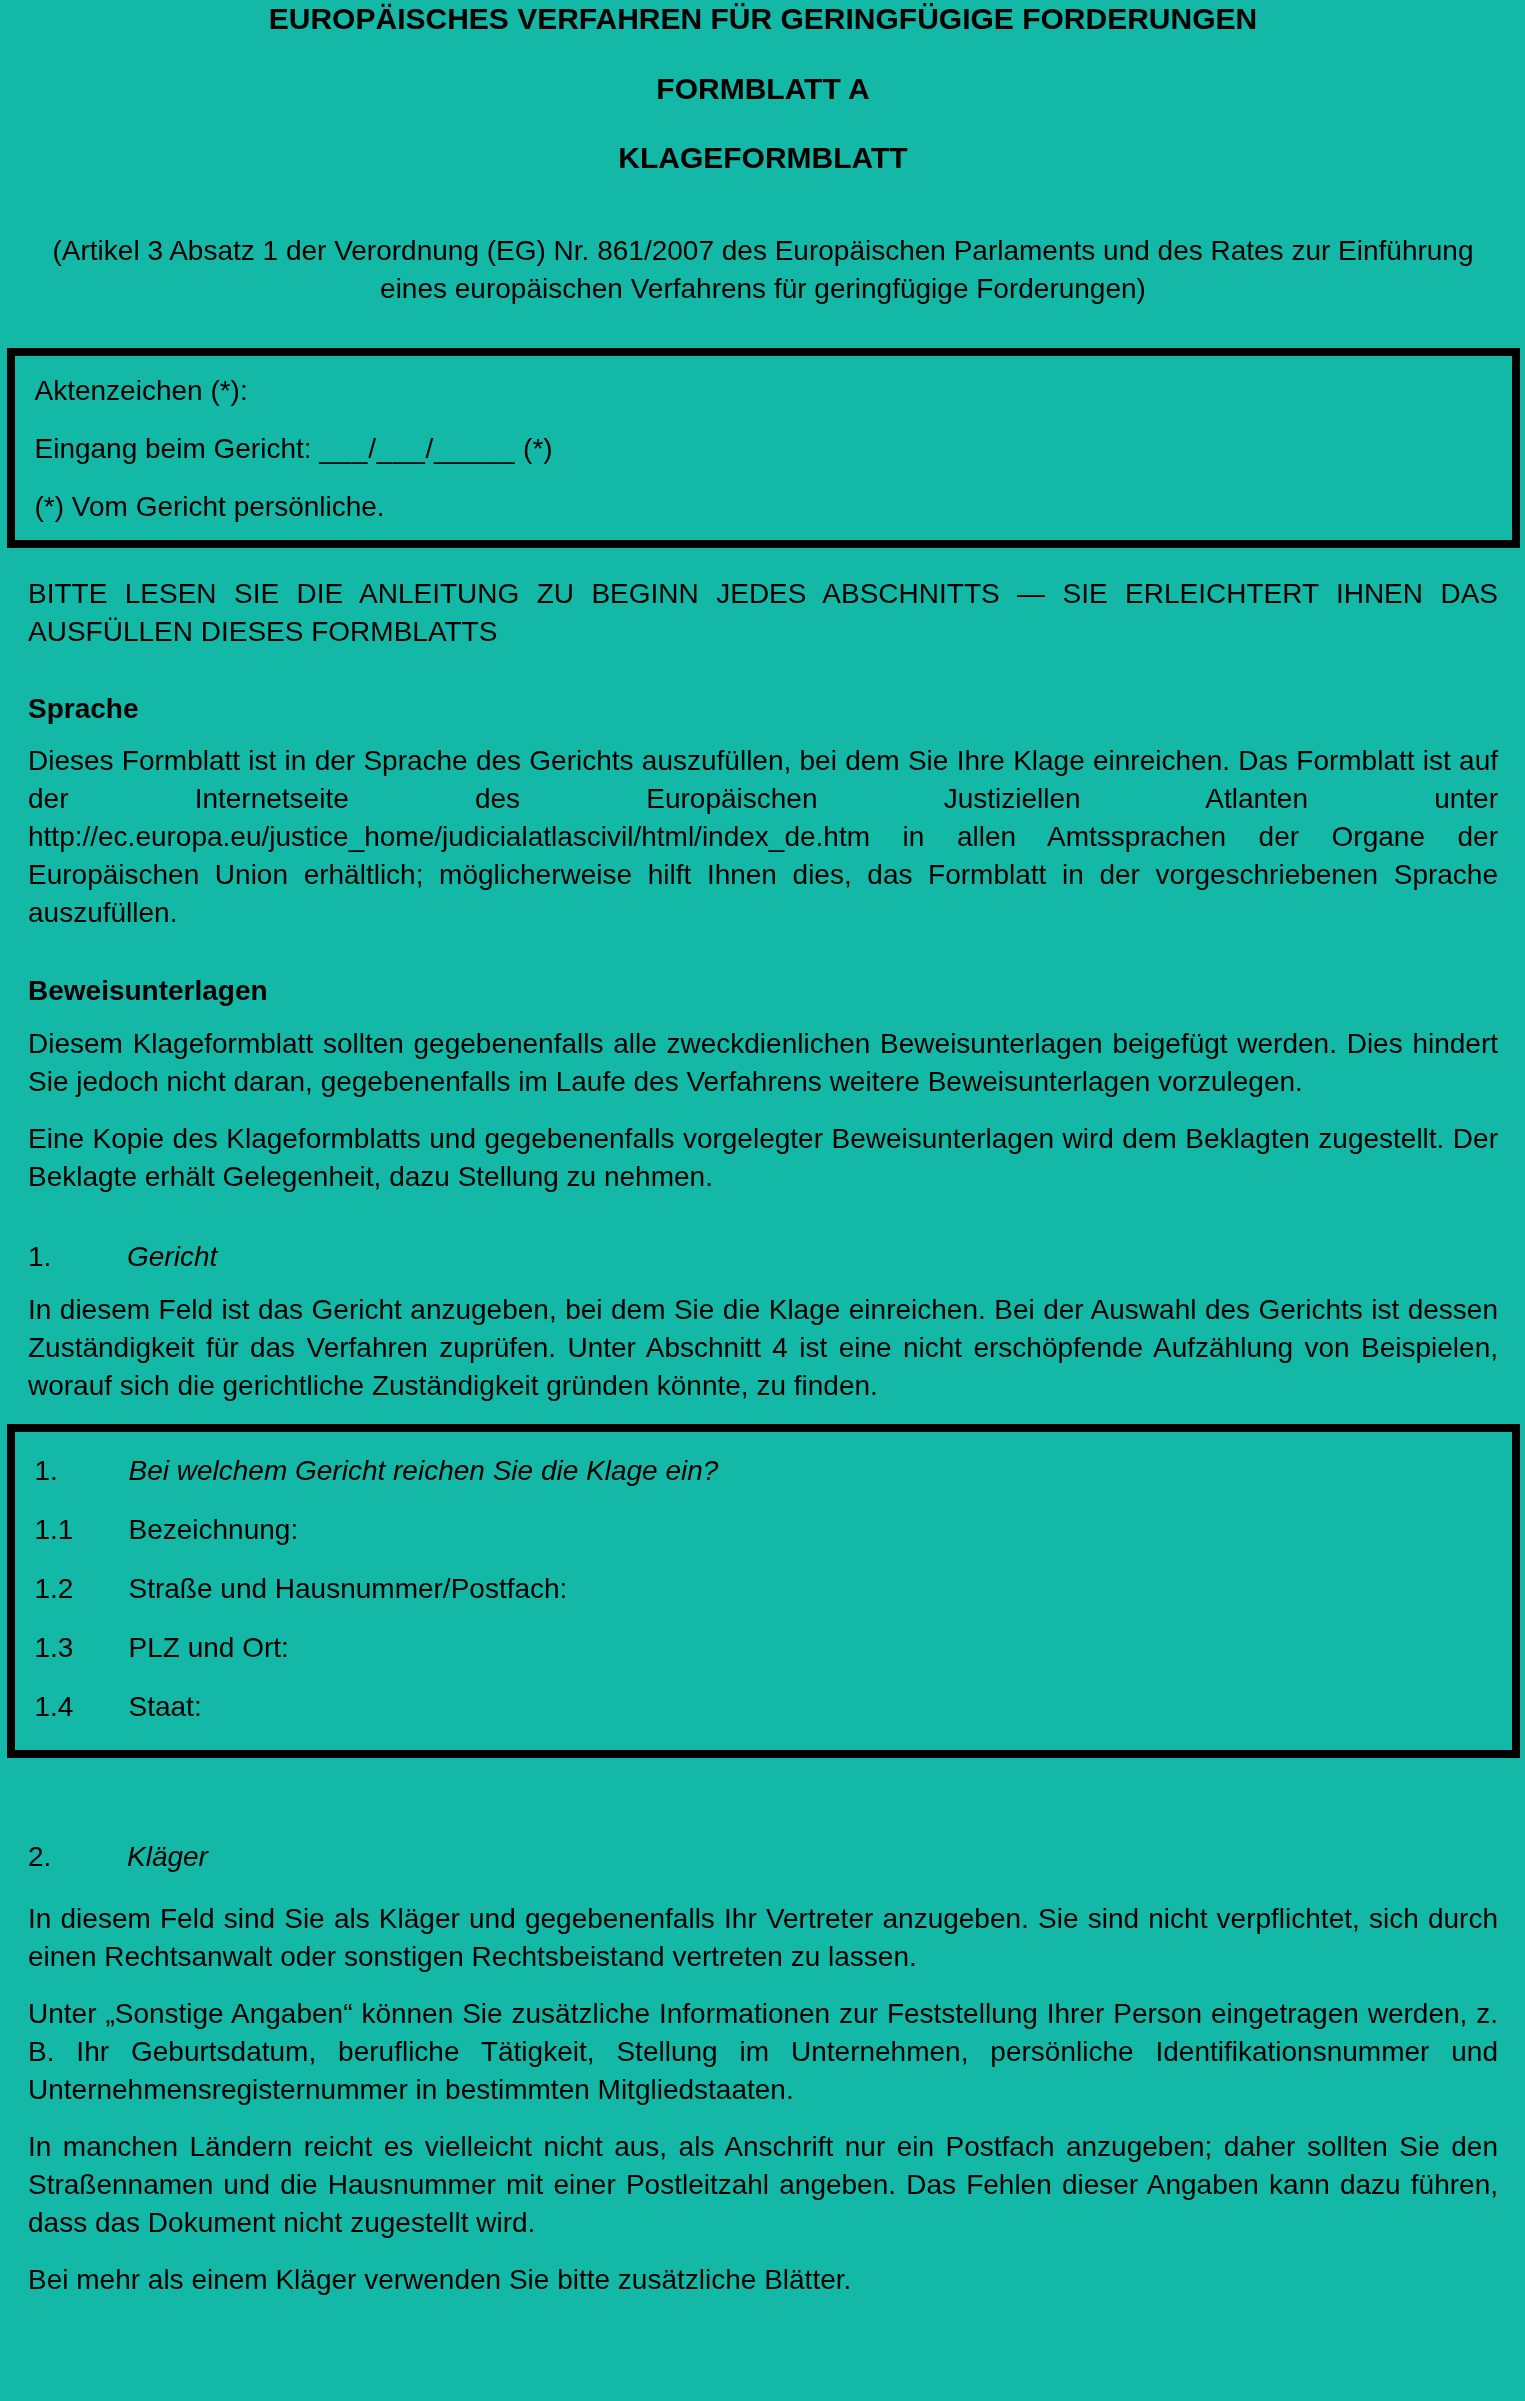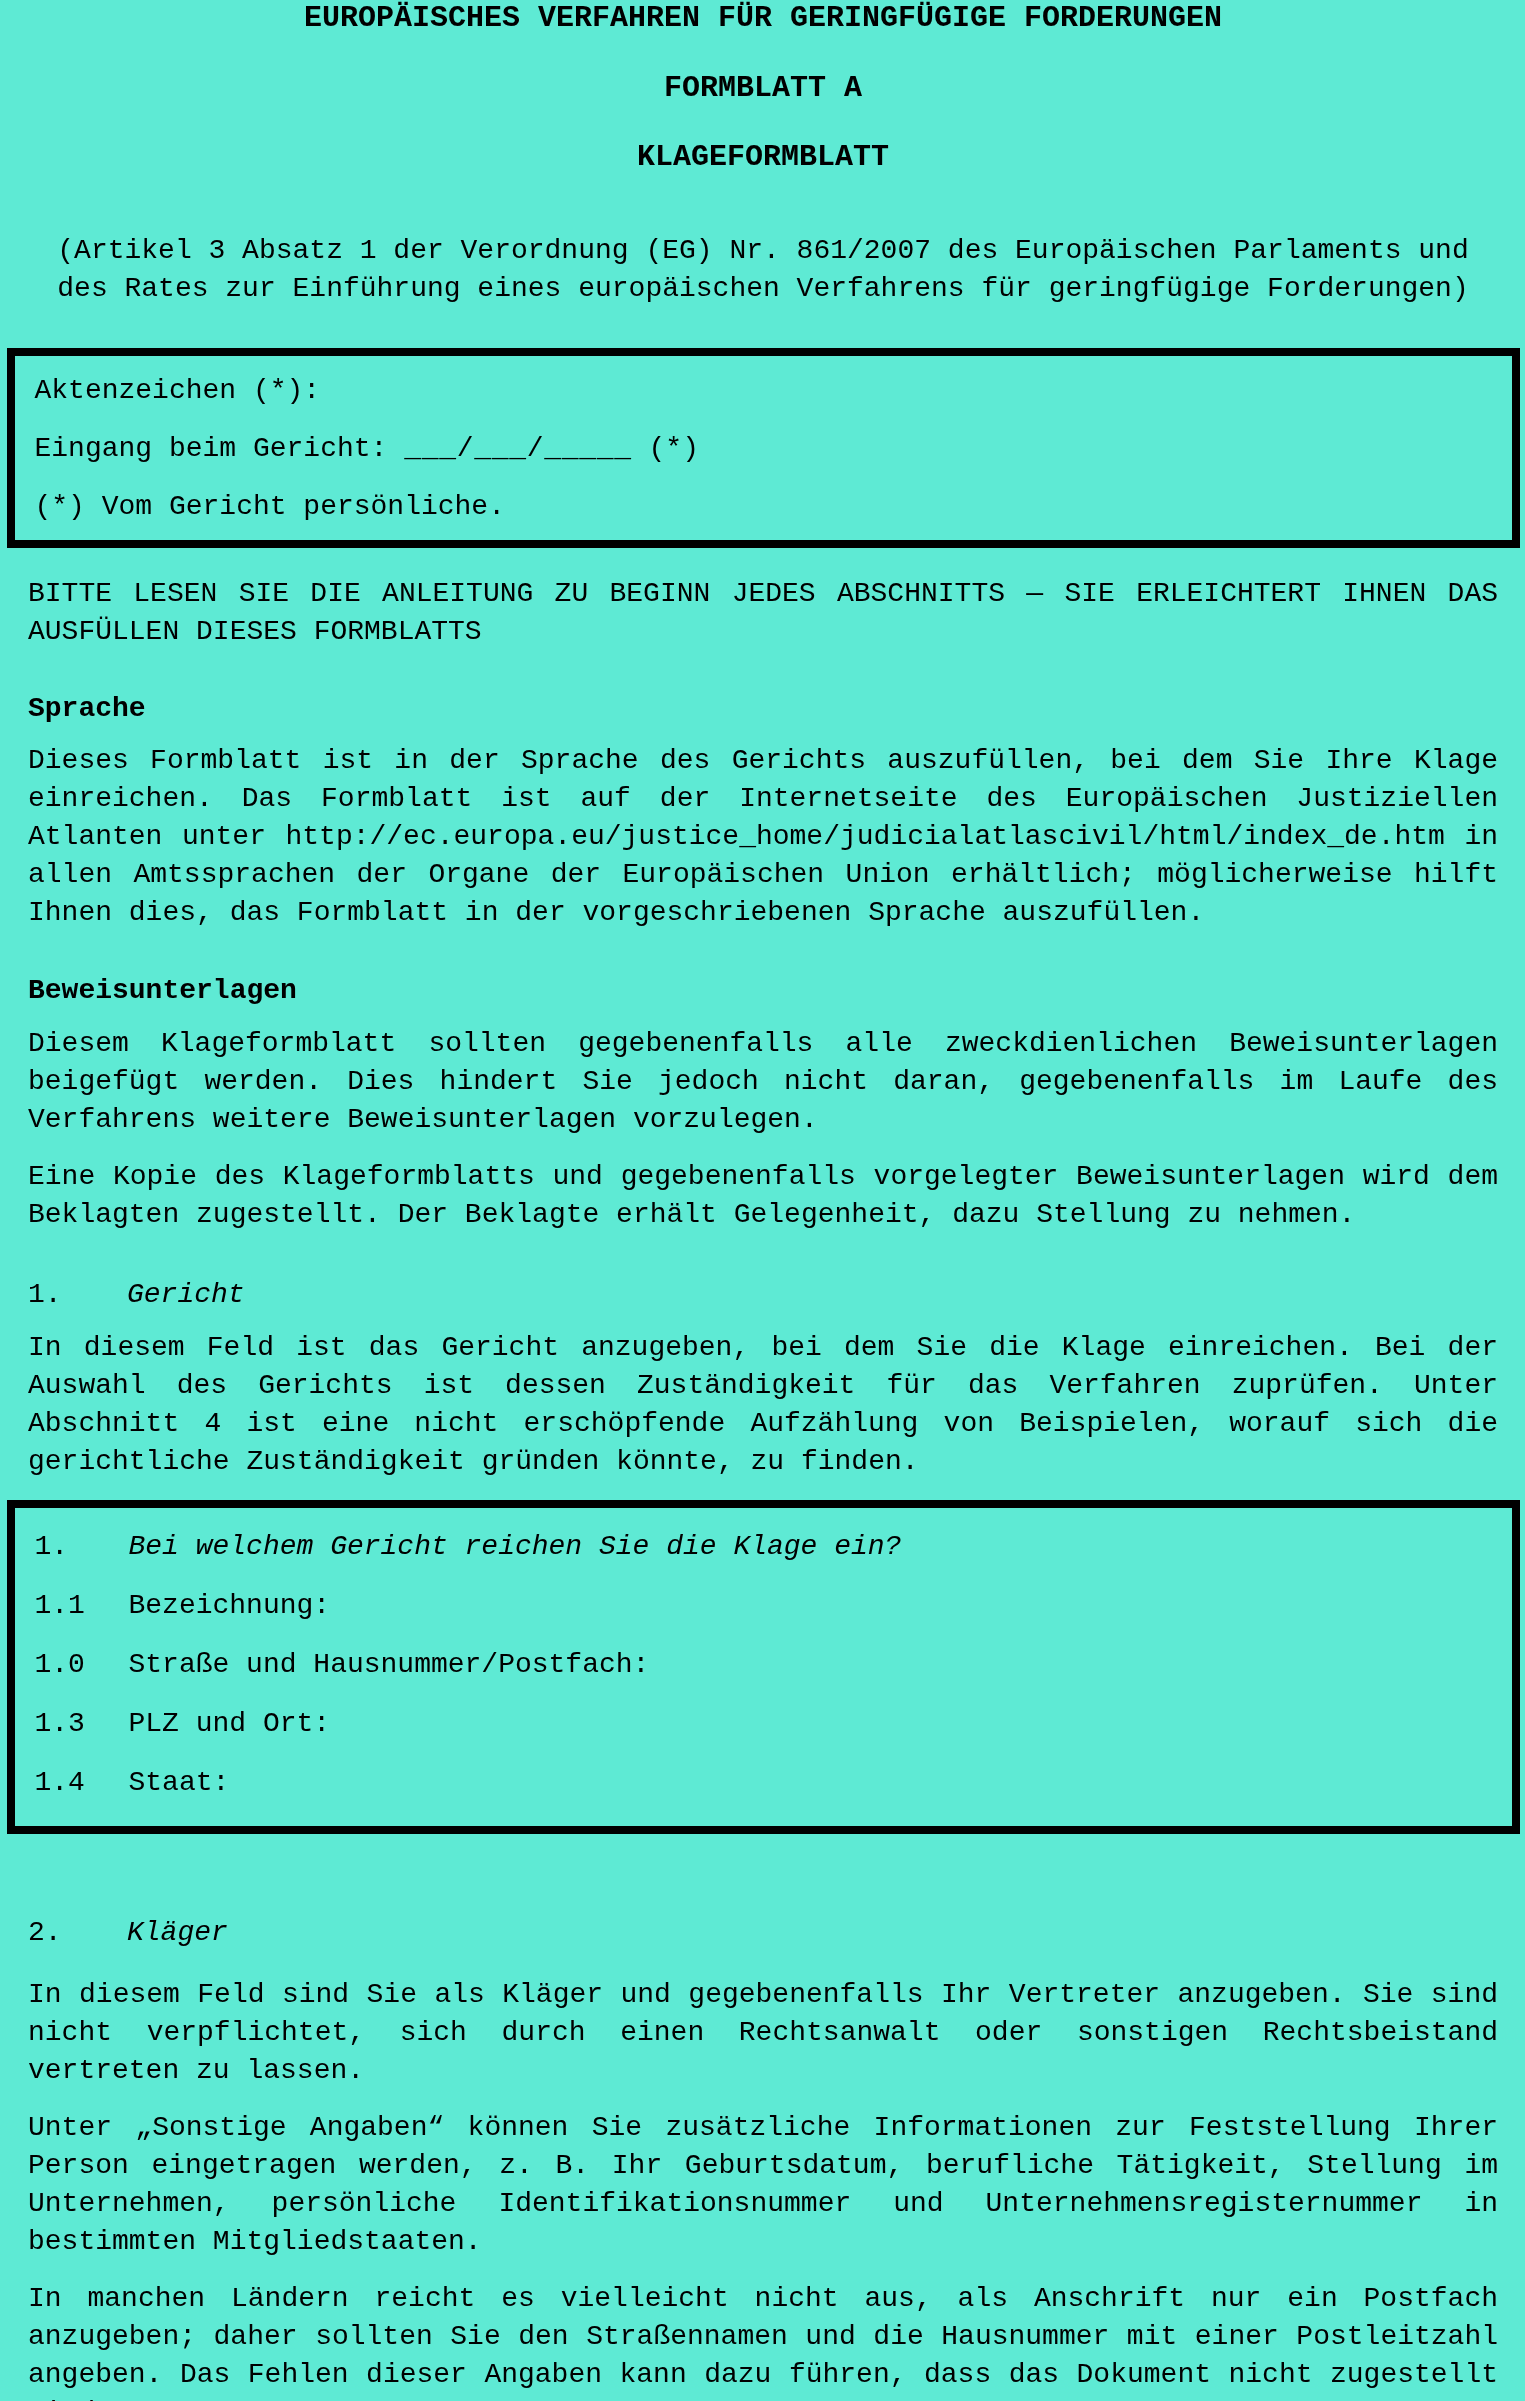--- a/index.html
+++ b/index.html
@@ -1,23 +1,23 @@
 <!DOCTYPE html>
 <html style="font-size:10.7px"><head>
 <meta charset="utf-8">
 <style>
   html, body { margin: 0; padding: 0; background: #e8e8e8; }
   .page {
     position: relative;
     width: 1525px;
     height: 2401px;
     margin: 0 auto;
-    background: #5eead4;
+    background: #14b8a6;
     color: #000000;
-    font-family: Liberation Mono, monospace;
+    font-family: Liberation Sans, sans-serif;
     font-size: 28px;
     line-height: 38px;
     box-sizing: border-box;
     padding: 1.3px 27px 0 28px;
     overflow: hidden;
   }
   .doc-title {
     text-align: center;
     font-weight: bold;
     font-size: 30px;
@@ -119,21 +119,21 @@
   <div class="frame-box box-court">
     <div class="item">
       <span class="num">1.</span>
       <span class="q">Bei welchem Gericht reichen Sie die Klage ein?</span>
     </div>
     <div class="item">
       <span class="num">1.1</span>
       <span>Bezeichnung:</span>
     </div>
     <div class="item">
-      <span class="num">1.0</span>
+      <span class="num">1.2</span>
       <span>Straße und Hausnummer/Postfach:</span>
     </div>
     <div class="item">
       <span class="num">1.3</span>
       <span>PLZ und Ort:</span>
     </div>
     <div class="item">
       <span class="num">1.4</span>
       <span>Staat:</span>
     </div>

